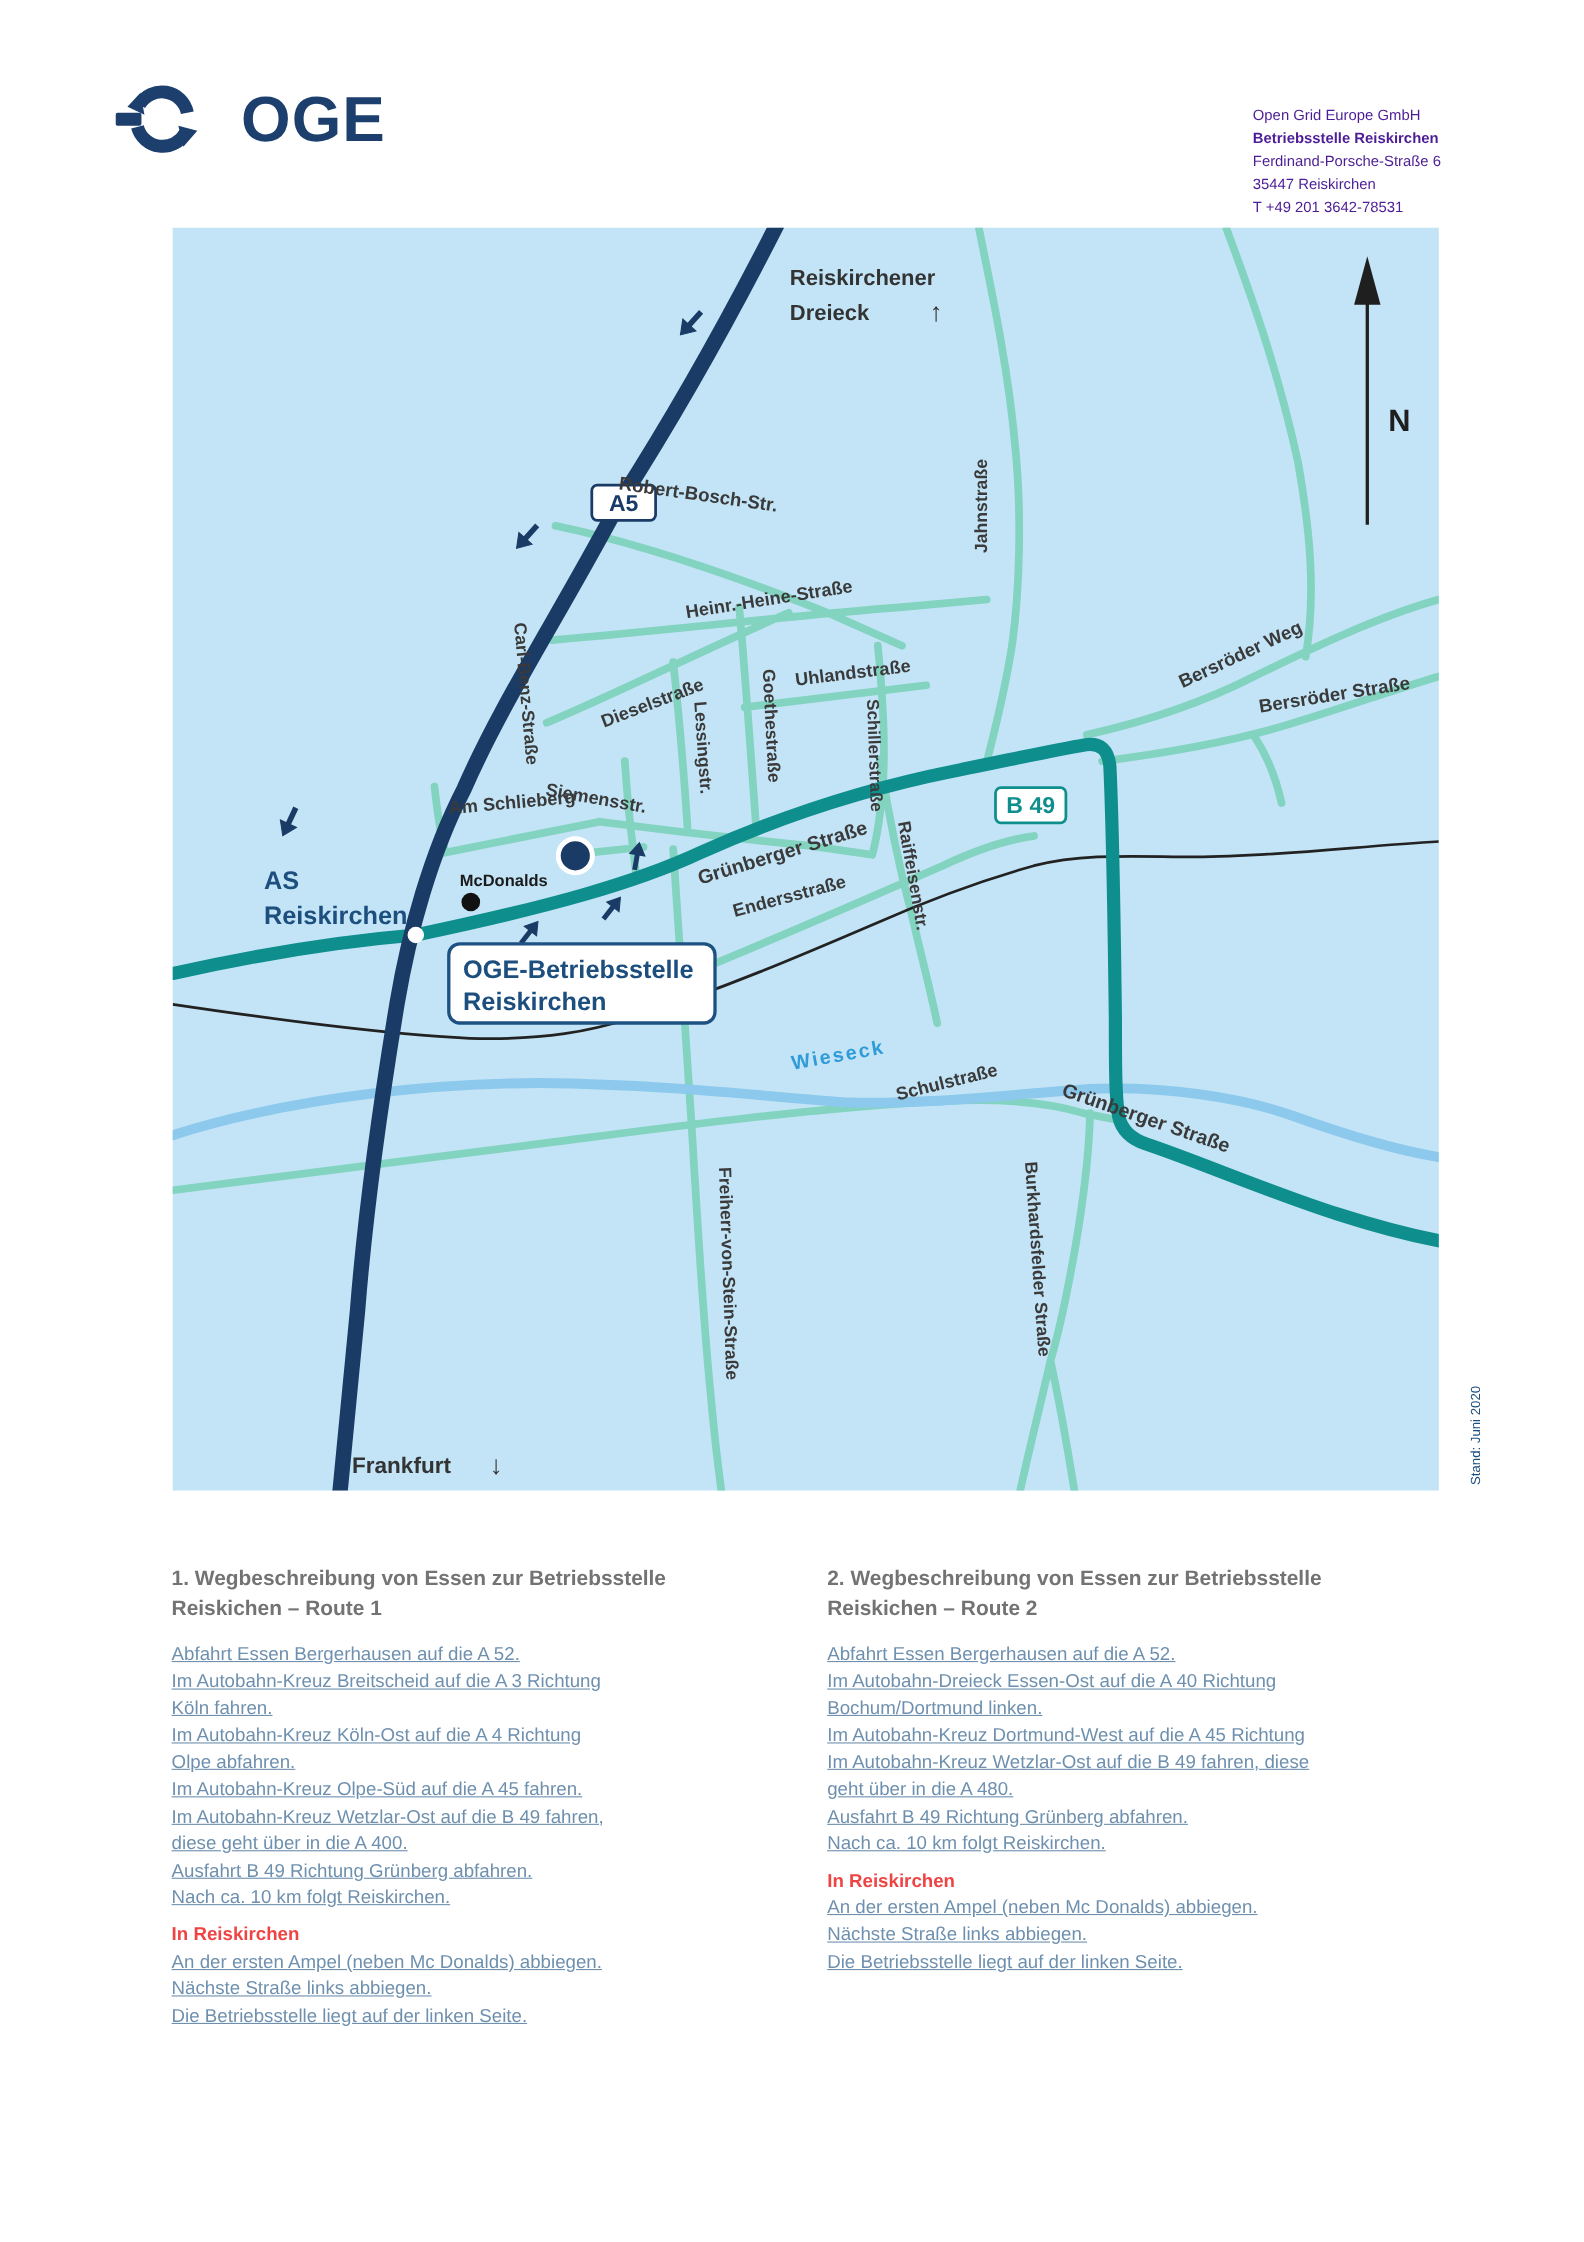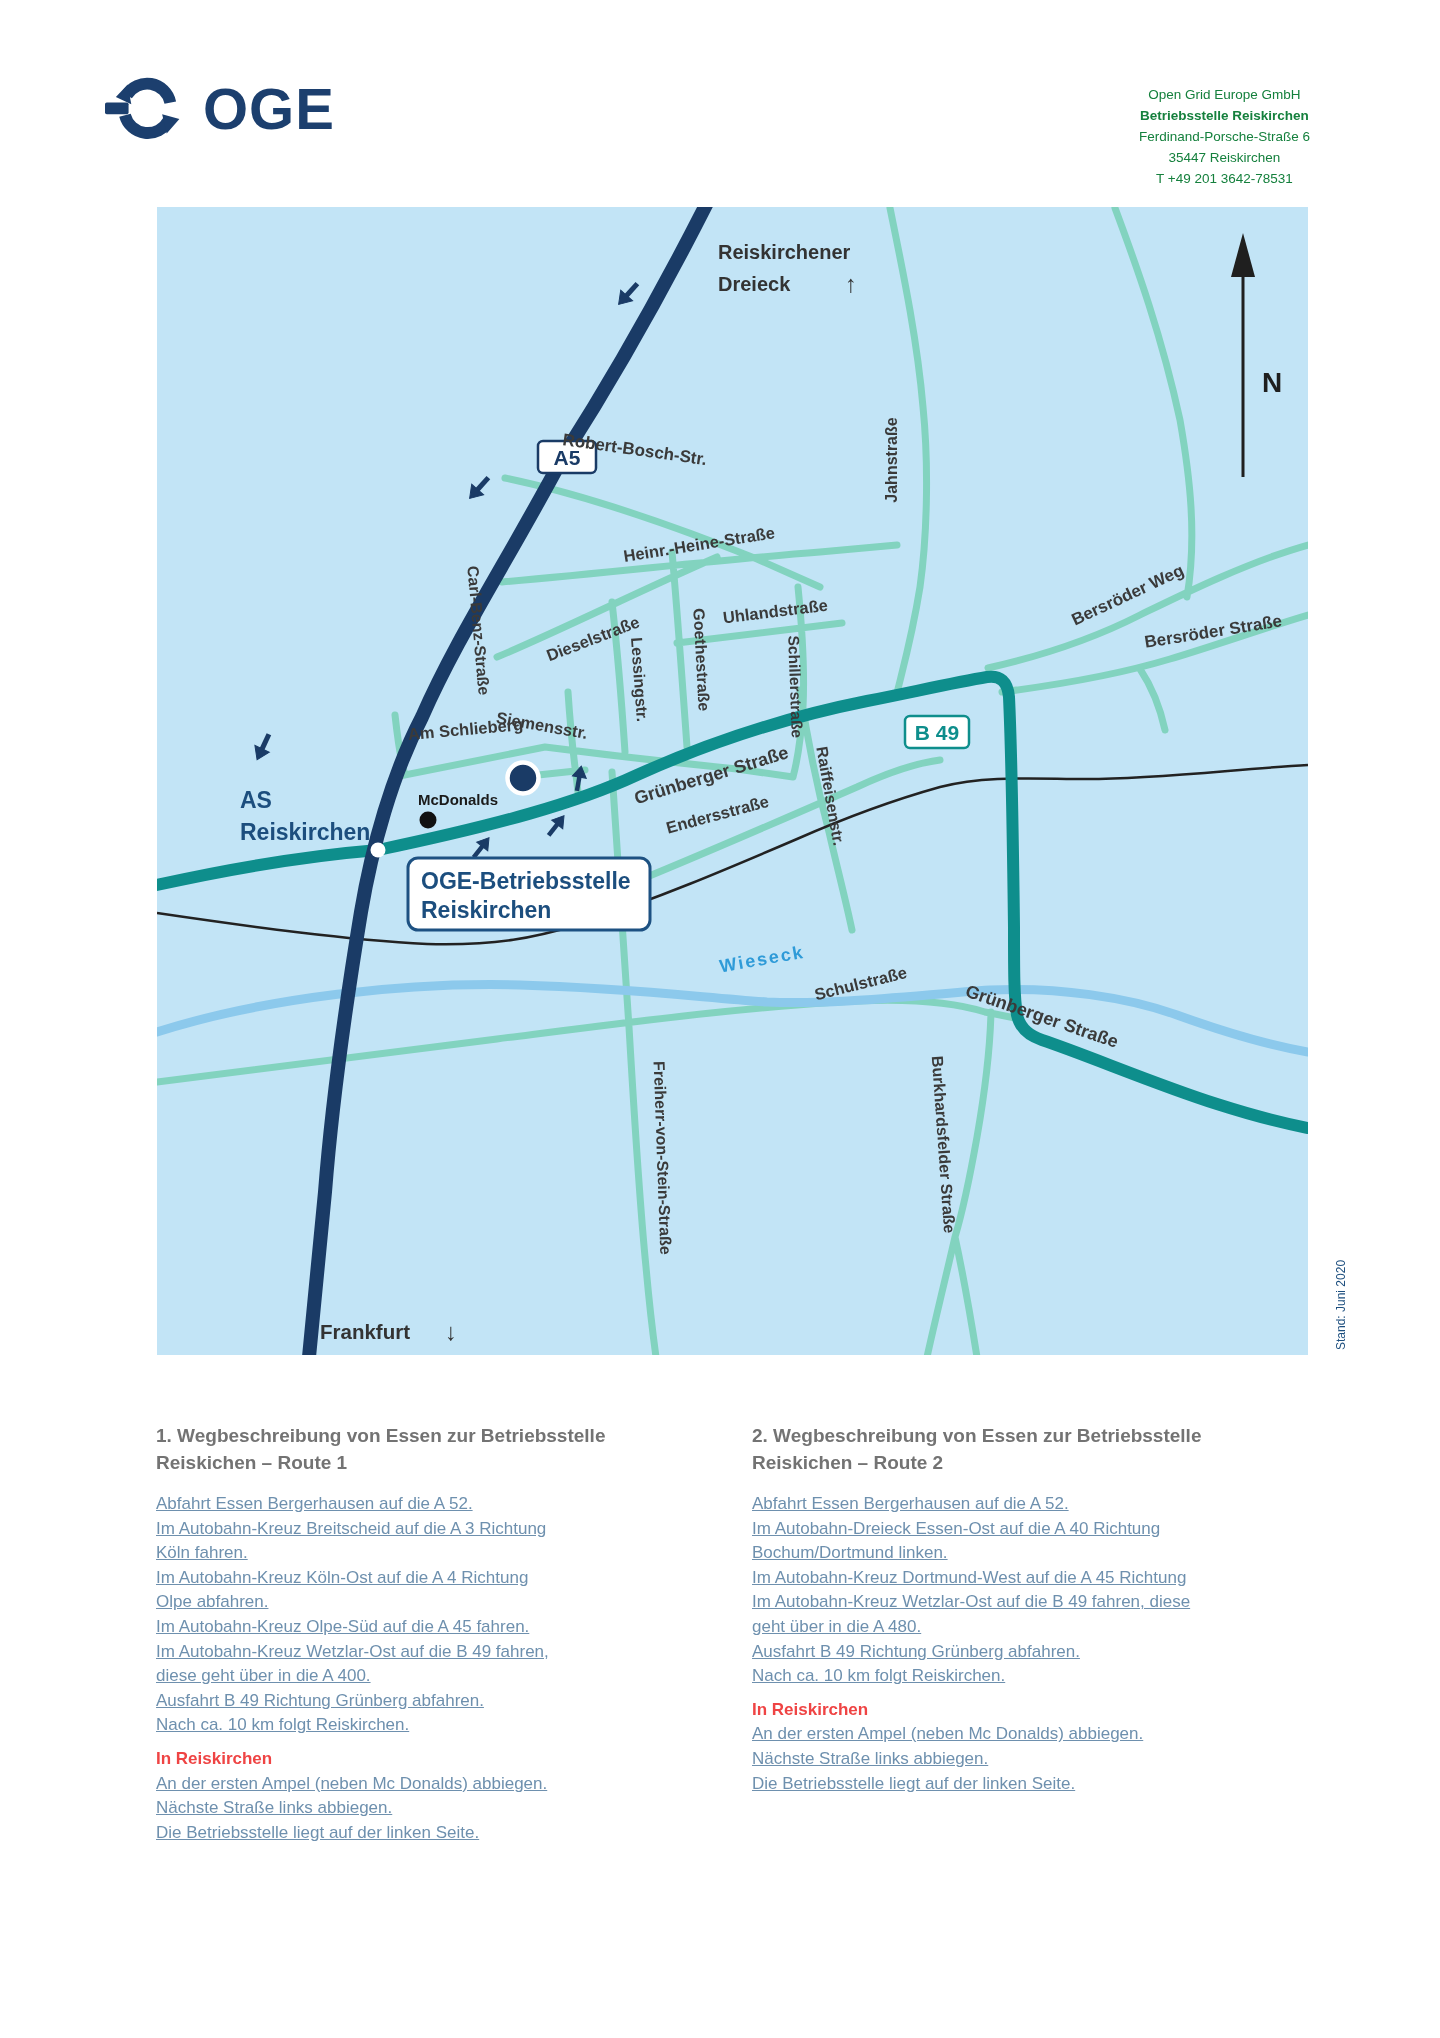--- a/index.html
+++ b/index.html
@@ -1,22 +1,22 @@
 <!DOCTYPE html>
 <html><head>
 <meta charset="utf-8">
 <style>
   html,body{margin:0;padding:0;background:#ffffff;}
   body{font-family:"Liberation Sans", sans-serif;}
   #page{position:relative;width:1440px;height:2038px;background:#ffffff;overflow:hidden;}
 
   
-  #logo{position:absolute;left:105px;top:62px;display:flex;align-items:center;gap:20px;}
+  #logo{position:absolute;left:105px;top:62px;display:flex;align-items:center;gap:36px;}
   #logo .logo-word{font-size:58px;font-weight:800;color:#1c3f6e;letter-spacing:1px;}
-  #address{position:absolute;top:84px;right:130px;text-align:center;color:#15803d;font-size:13.5px;line-height:21px;}
+  #address{position:absolute;top:94px;right:130px;text-align:left;color:#4c1d95;font-size:13.5px;line-height:21px;}
   #address .addr-bold{font-weight:bold;}
 
   
   #map-wrap{position:absolute;left:157px;top:207px;width:1151px;height:1148px;background:#c2e4f6;}
   svg text{user-select:none;}
   .street-label{fill:#3a3a3a;font-weight:600;font-family:"Liberation Sans",sans-serif;}
   .street-label.water{fill:#2f9bd8;letter-spacing:2px;font-weight:700;}
   .poi-label{fill:#1a1a1a;font-weight:700;font-family:"Liberation Sans",sans-serif;}
   .navy-label{fill:#1c4e7e;font-weight:700;font-family:"Liberation Sans",sans-serif;}
   .dark-label{fill:#333333;font-weight:600;font-family:"Liberation Sans",sans-serif;}

